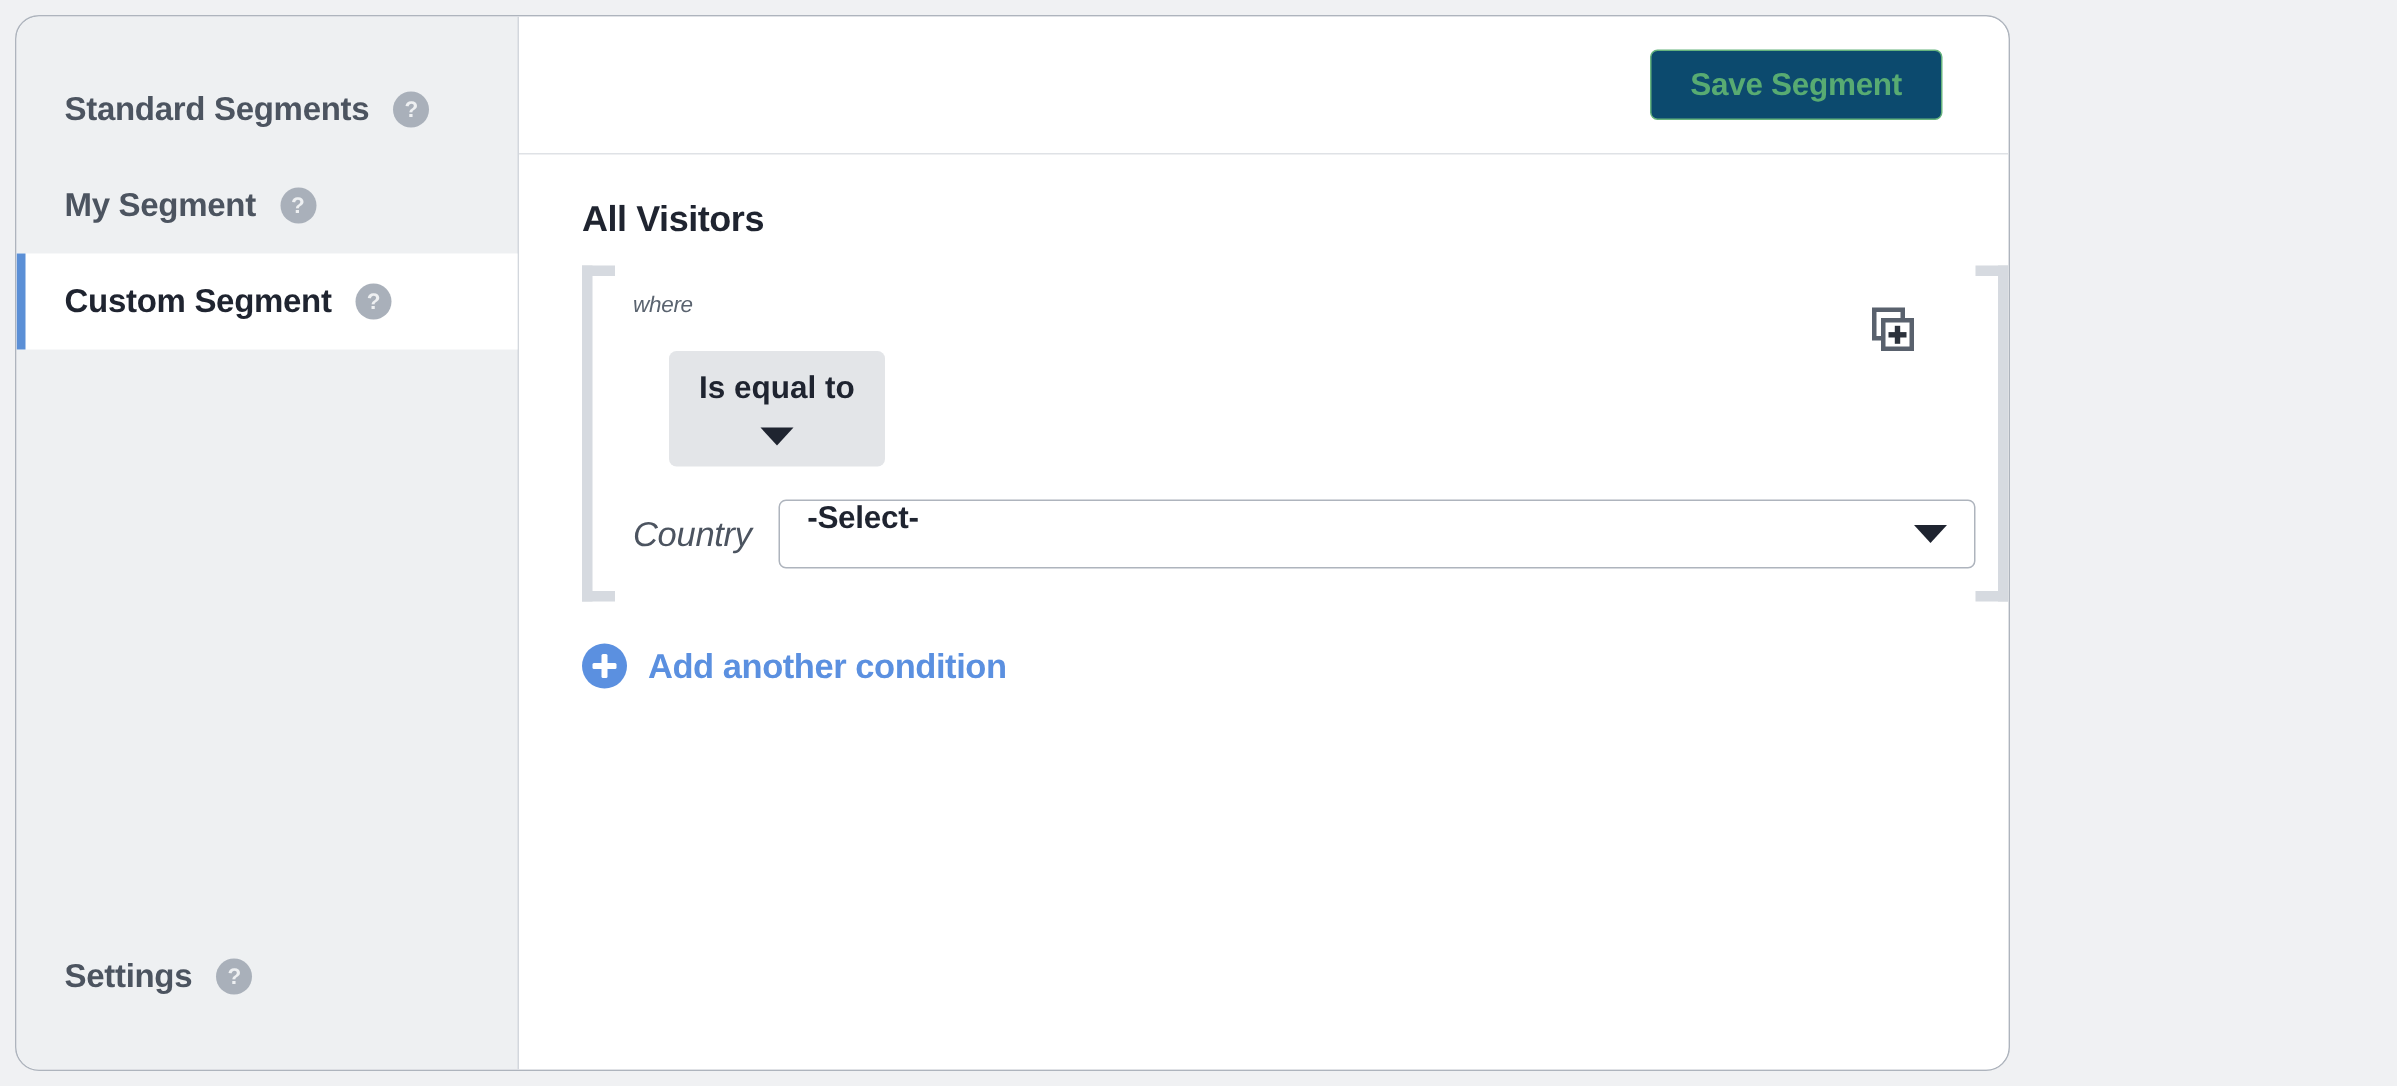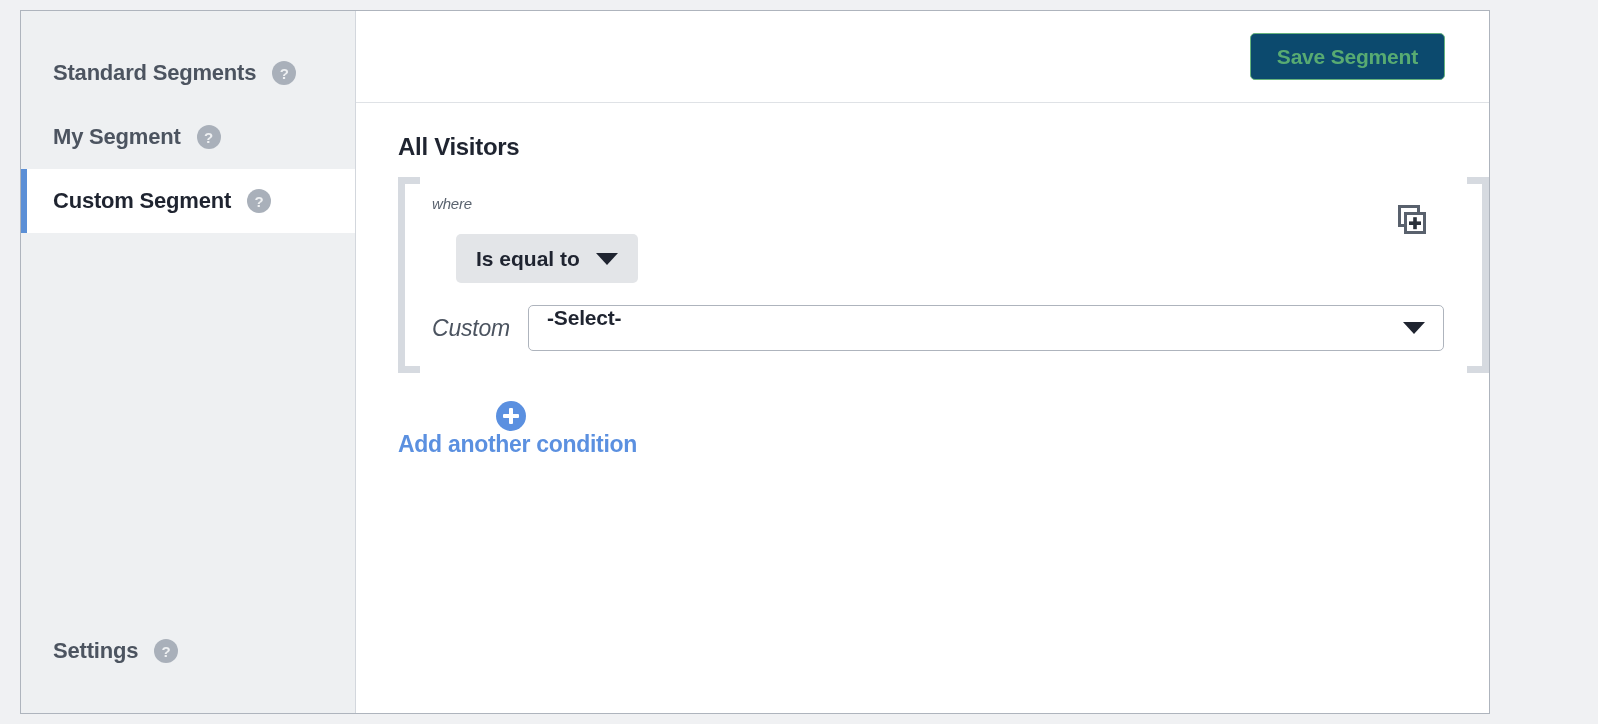--- a/index.html
+++ b/index.html
@@ -16,27 +16,27 @@
     position: relative;
     width: 1598px;
     height: 724px;
     background: #f0f1f3;
     overflow: hidden;
   }
 
   
   .panel {
     position: absolute;
-    left: 20px;
+    left: 10px;
     top: 10px;
-    width: 1470px;
+    width: 1330px;
     height: 704px;
     box-sizing: border-box;
     border: 1px solid #aeb4bd;
-    border-radius: 0;
+    border-radius: 16px;
     background: #ffffff;
     overflow: hidden;
     display: flex;
   }
 
   
   .sidebar {
     width: 334px;
     flex: 0 0 334px;
     background: #eef0f2;
@@ -227,20 +227,21 @@
     border: none;
     border-radius: 5px;
     padding: 14px 20px;
     margin-left: 24px;
     cursor: pointer;
     display: inline-flex;
     align-items: center;
     gap: 16px;
     line-height: 1;
     white-space: nowrap;
+    flex-direction: column;
   }
 
   .caret {
     width: 0;
     height: 0;
     border-left: 11px solid transparent;
     border-right: 11px solid transparent;
     border-top: 12px solid #1f2430;
     display: inline-block;
   }
@@ -293,21 +294,20 @@
   }
 
   
   .add-cond {
     display: inline-flex;
     align-items: center;
     margin-top: 28px;
     margin-left: 0;
     cursor: pointer;
     text-decoration: none;
-    flex-direction: column;
   }
   .plus-circle {
     width: 30px;
     height: 30px;
     border-radius: 50%;
     background: #5b90e0;
     position: relative;
     flex: 0 0 30px;
     margin-right: 14px;
   }
@@ -389,21 +389,21 @@
             <div class="where-label">where</div>
 
             <div class="cond-row">
               <button class="op-btn">
                 <span>Is equal to</span>
                 <span class="caret"></span>
               </button>
             </div>
 
             <div class="cond-row">
-              <span class="value-label">Custom</span>
+              <span class="value-label">Country</span>
               <div class="value-select">
                 <span class="sel-text">-Select-</span>
                 <span class="caret"></span>
               </div>
             </div>
 
           </div>
 
           <div class="bracket right"></div>
 

